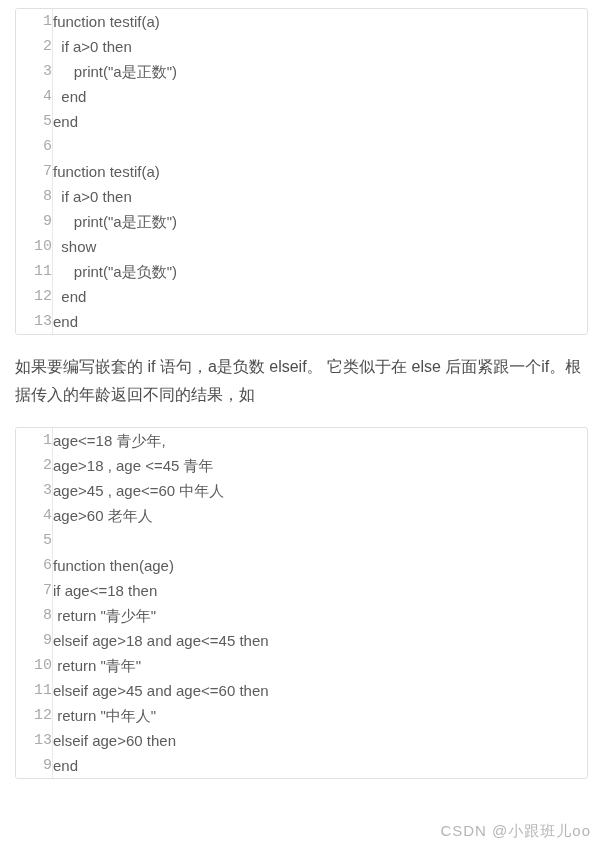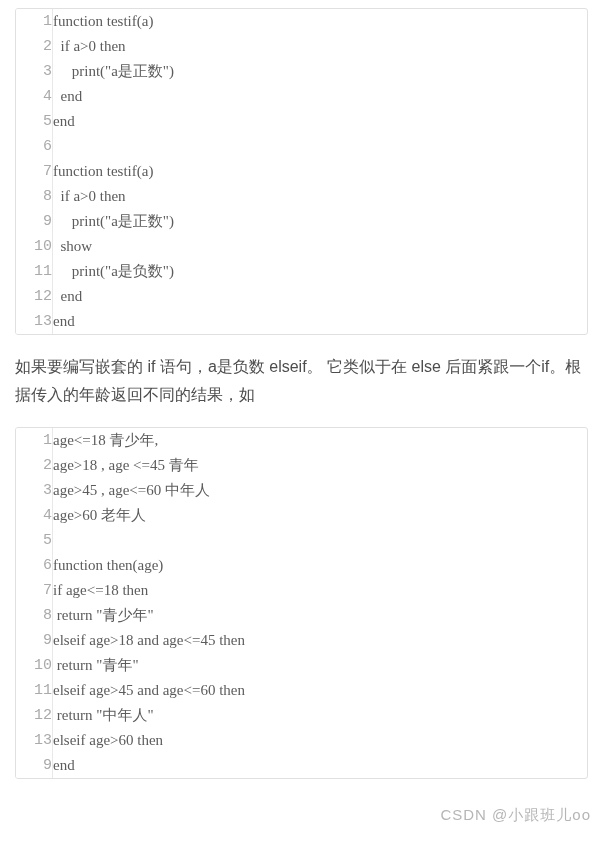--- a/index.html
+++ b/index.html
@@ -30,37 +30,37 @@
     color: #aaaaaa;
     background: #ffffff;
     border-right: 1px solid #e8e8e8;
     font-family: Consolas, "Courier New", monospace;
     font-size: 15px;
     line-height: 25px;
     user-select: none;
     padding-right: 8px;
   }
   .code {
-    font-family: Liberation Serif, serif;
+    font-family: Liberation Sans, sans-serif;
     font-size: 15px;
     line-height: 25px;
     color: #5c5c5c;
     padding-left: 8px;
     white-space: pre;
   }
   .paragraph {
     margin: 18px 15px;
     font-size: 16px;
     line-height: 28px;
     color: #4d4d4d;
   }
   .watermark {
     position: fixed;
     right: 12px;
-    bottom: 18px;
+    bottom: 2px;
     color: rgba(120,120,120,0.55);
     font-size: 15px;
     letter-spacing: 1px;
   }
 </style>
 </head>
 <body>
 
 <div class="code-block">
   <table class="code-table">

